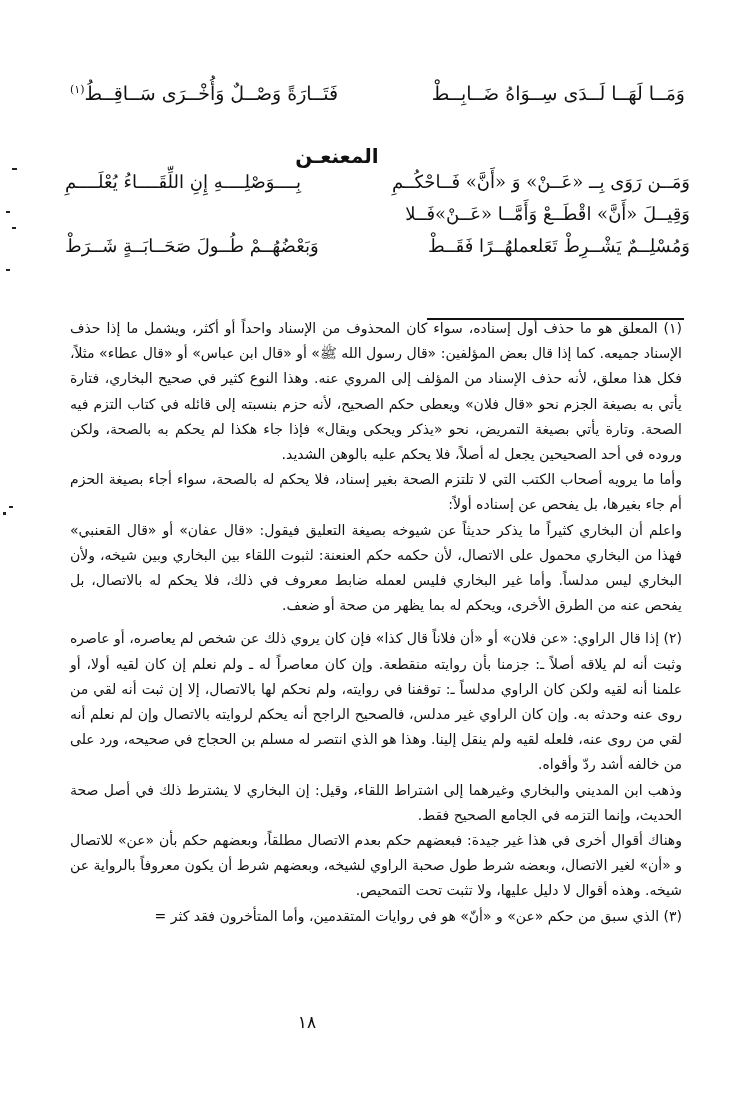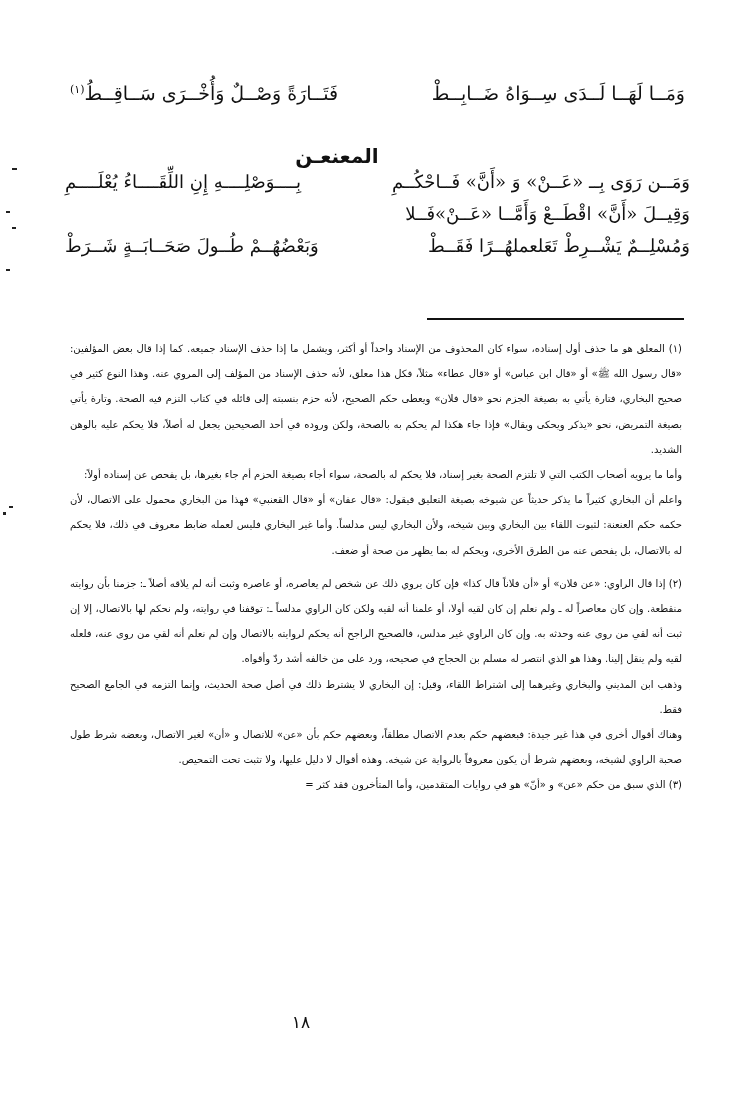--- a/index.html
+++ b/index.html
@@ -24,28 +24,28 @@
     .poem-row {
       display: flex; flex-direction: row-reverse; justify-content: space-between;
       height: 32px; align-items: center;
       font-size: 18px; font-family: "DejaVu Serif", serif;
     }
     .sup { font-size: 11px; vertical-align: super; }
     .rule {
       position: absolute; top: 318px; left: 427px; width: 257px; height: 2px; background: #111;
     }
     .notes {
-      position: absolute; top: 336px; left: 70px; width: 612px;
-      direction: rtl; font-size: 10px; line-height: 25.2px; font-family: "DejaVu Sans", sans-serif;
+      position: absolute; top: 316px; left: 70px; width: 612px;
+      direction: rtl; font-size: 14px; line-height: 25.2px; font-family: "DejaVu Sans", sans-serif;
       text-align: justify;
     }
     .note-para { margin: 0; }
     .note-gap { margin-top: 8px; }
     .page-number {
-      position: absolute; top: 1012px; left: 0; width: 602px; text-align: center;
+      position: absolute; top: 1012px; left: 6px; width: 602px; text-align: center;
       font-size: 17px; font-family: "DejaVu Sans", sans-serif;
     }
     .margin-mark { position: absolute; background: #222; height: 2px; }
   </style>
 </head>
 <body>
 
 <div class="page">
 
   <div class="verse-line">

